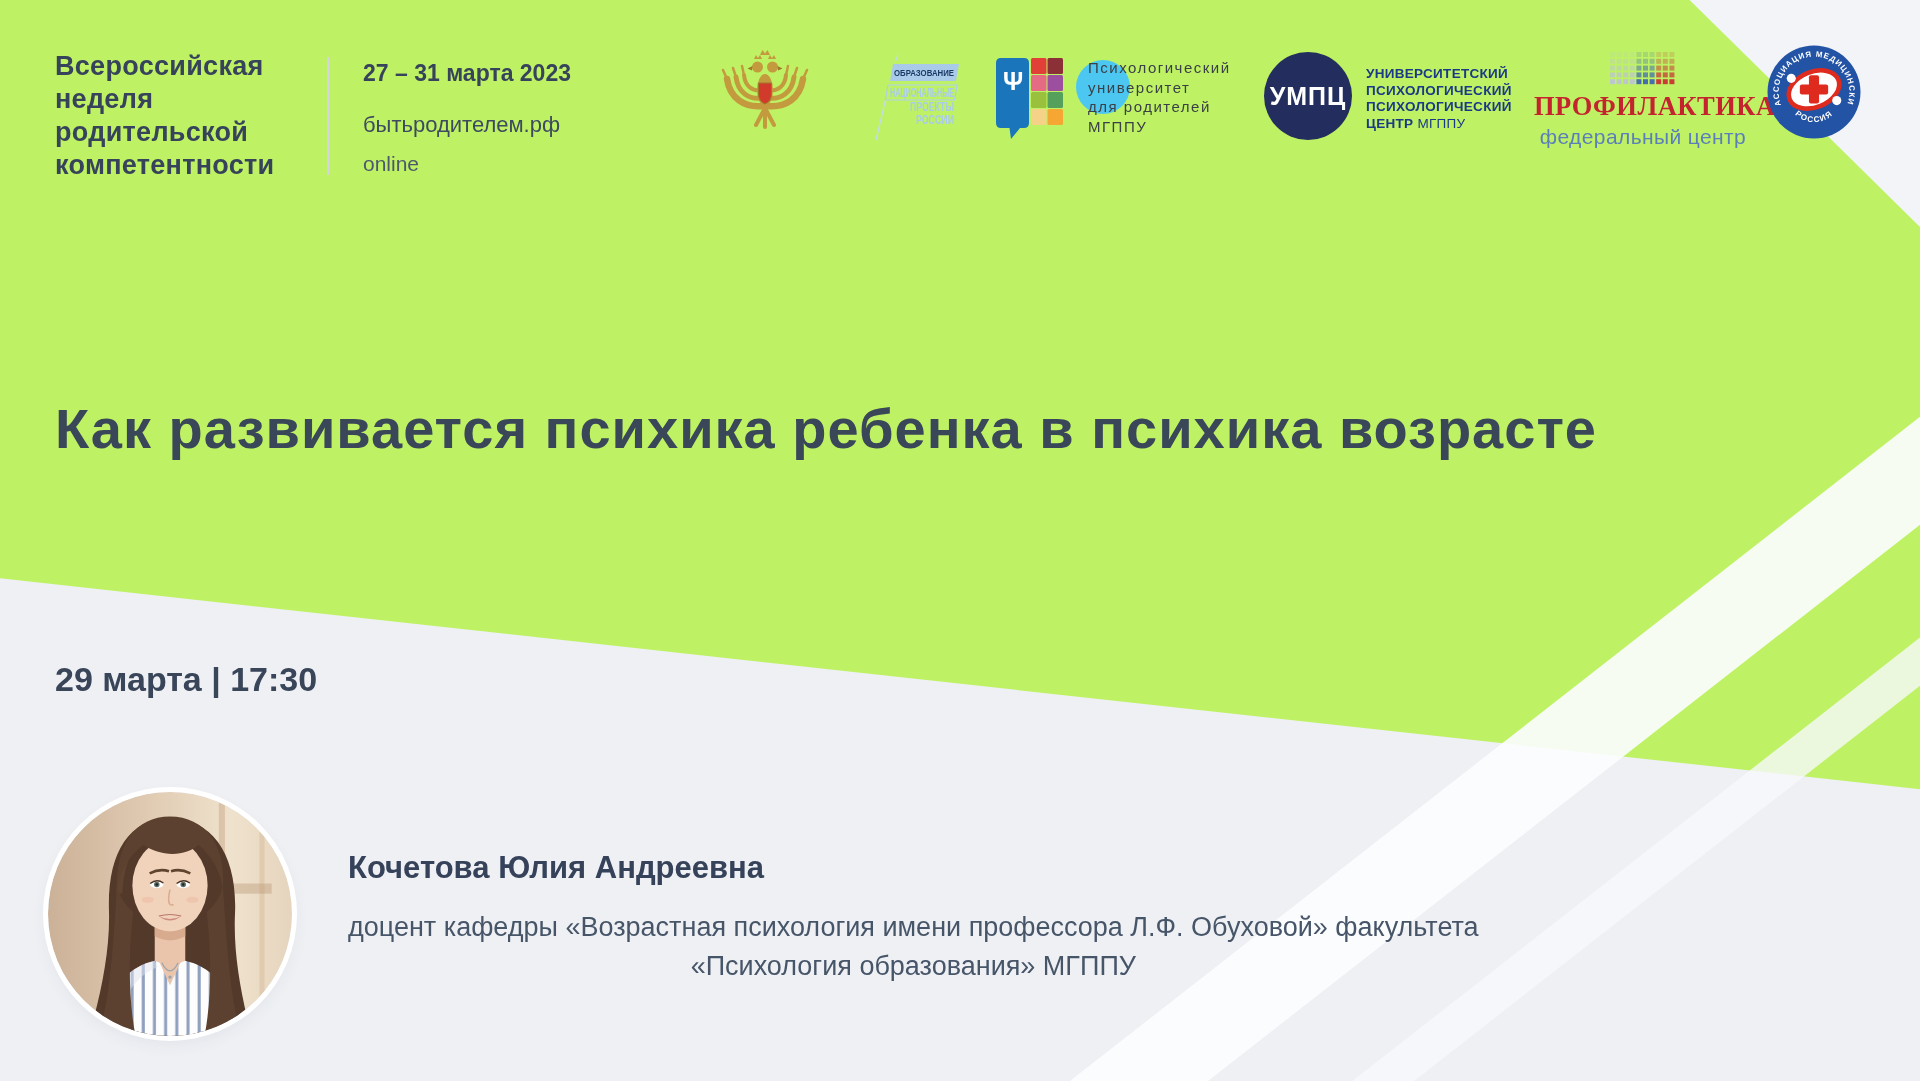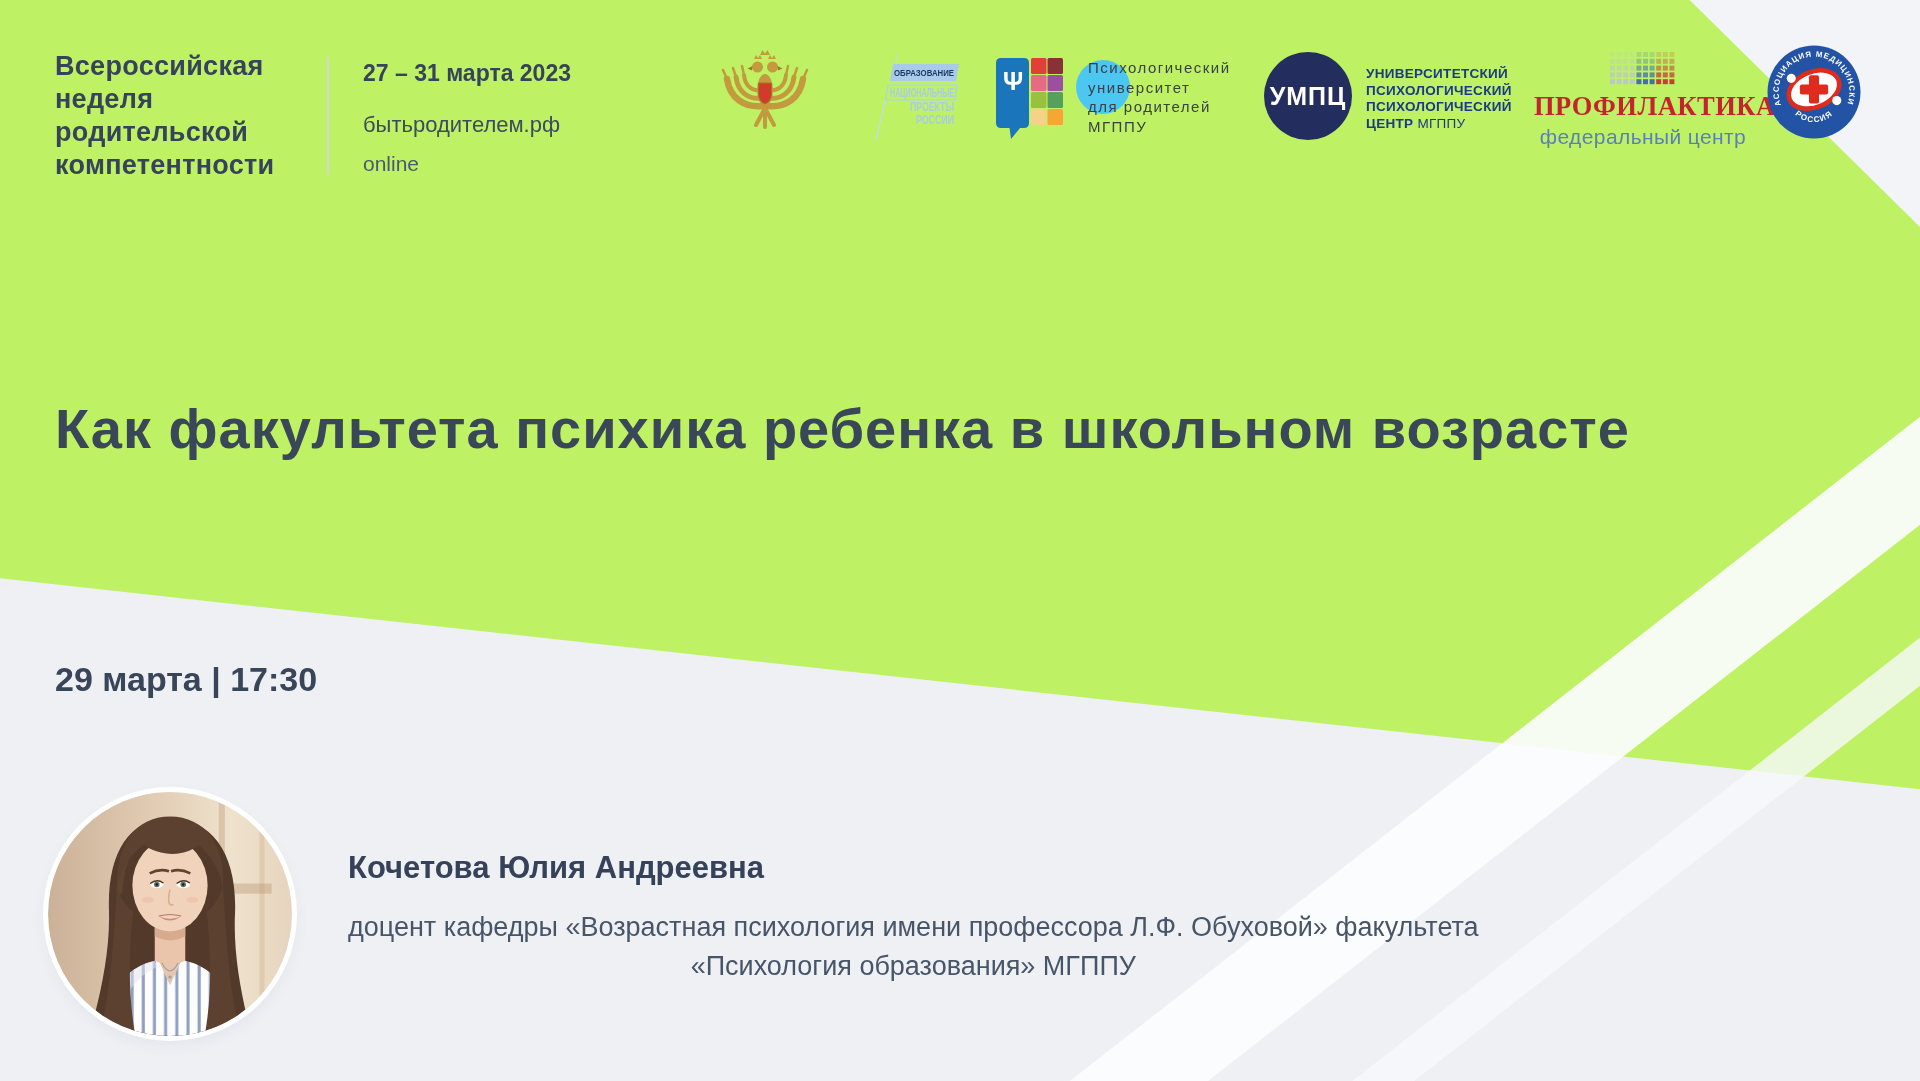--- a/index.html
+++ b/index.html
@@ -199,21 +199,21 @@
     <ellipse cx="47.5" cy="45" rx="26" ry="17.5" transform="rotate(-22 47.5 45)" fill="none" stroke="#df2b1e" stroke-width="4.5"></ellipse>
     <circle cx="25" cy="34" r="4.5" fill="#ffffff"></circle>
     <circle cx="70" cy="56" r="4.5" fill="#ffffff"></circle>
     <rect x="33.5" y="40" width="28" height="10" rx="2" fill="#df2b1e"></rect>
     <rect x="42.5" y="31" width="10" height="28" rx="2" fill="#df2b1e"></rect>
     <text font-size="8" font-weight="700" fill="#ffffff" letter-spacing="1.2">
       <textPath href="#botpath" startOffset="50%" text-anchor="middle">РОССИЯ</textPath>
     </text>
   </svg>
 
-  <div class="title">Как факультета психика ребенка в школьном возрасте</div>
+  <div class="title">Как развивается психика ребенка в психика возрасте</div>
   <div class="datetime">29 марта | 17:30</div>
 
   <div class="photo">
     <svg viewBox="0 0 240 240">
       <defs>
         <clipPath id="pclip">
             <circle cx="120" cy="120" r="120"></circle>
           </clipPath>
         <linearGradient id="pbg" x1="0" y1="0" x2="1" y2="0">
           <stop offset="0" stop-color="#cbb197"></stop>

